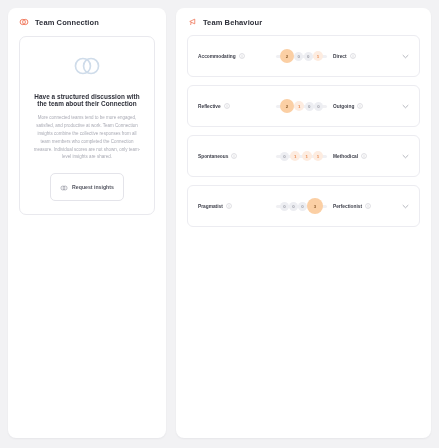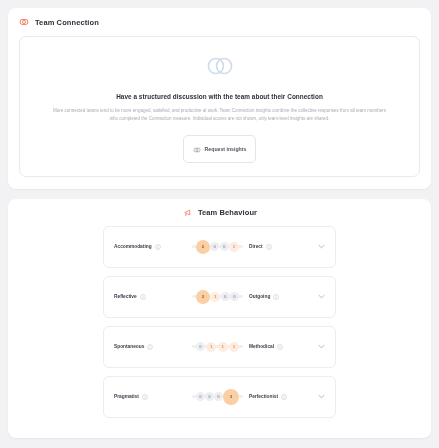--- a/index.html
+++ b/index.html
@@ -11,21 +11,21 @@
     font-family: "Liberation Sans", sans-serif;
     -webkit-font-smoothing: antialiased;
   }
 
   .page {
     width: 439px;
     height: 448px;
     background: #f2f2f4;
     padding: 8px 8px 10px 8px;
     display: flex;
-    flex-direction: column;
+    flex-direction: row;
     gap: 10px;
     overflow: hidden;
   }
 
   
   .card {
     background: #ffffff;
     border-radius: 8px;
     box-shadow: 0 1px 2px rgba(16,24,40,.05);
   }
@@ -94,21 +94,20 @@
     font-weight: 600;
     color: #52545f;
   }
 
   
   .behaviour-card {
     flex: 1;
     padding-bottom: 2px;
     display: flex;
     flex-direction: column;
-    align-items: center;
   }
 
   .rows-wrap {
     margin: 8px 11px 0 11px;
     display: flex;
     flex-direction: column;
     gap: 8px;
     flex: 1;
   }
 

